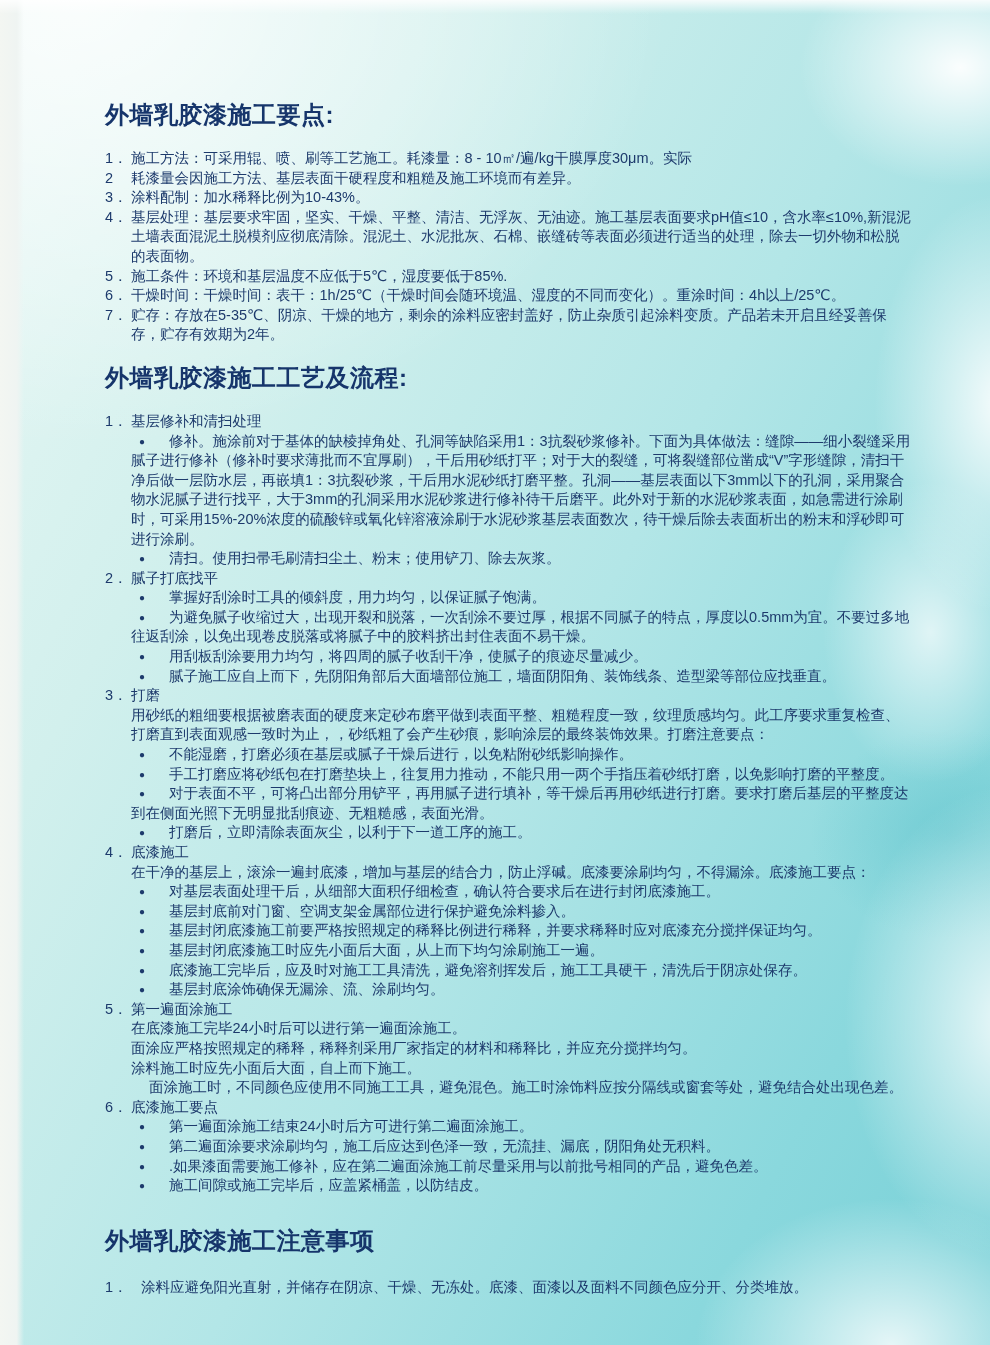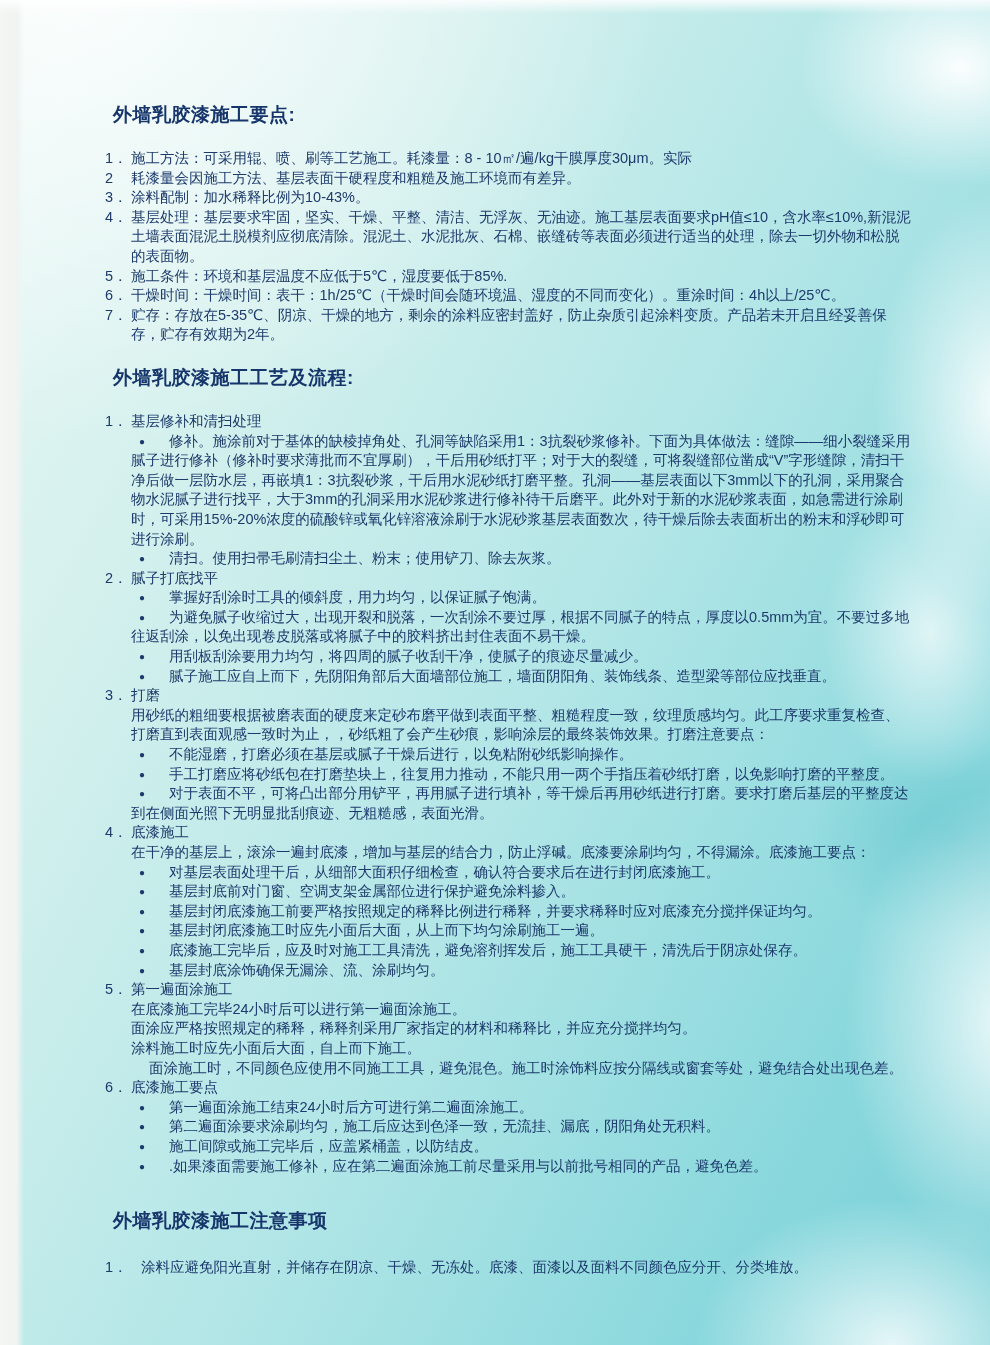--- a/index.html
+++ b/index.html
@@ -22,22 +22,22 @@
   }
   .top-strip{
     position:absolute;left:0;top:0;width:990px;height:14px;
     background:linear-gradient(to bottom,rgba(255,255,255,.85),rgba(255,255,255,0));
   }
   .content{
     position:absolute;left:105px;top:104px;width:806px;
     color:#1d3a6c;font-size:14.5px;line-height:19.6px;
   }
   h2{
-    font-size:19px;line-height:22px;color:#16356b;
-    margin:22px 0 23px 8px;font-weight:bold;letter-spacing:.5px;
+    font-size:24px;line-height:22px;color:#16356b;
+    margin:22px 0 23px 0;font-weight:bold;letter-spacing:.5px;
   }
   .section:first-child h2{margin-top:0;}
   .sec-notes h2{margin-top:34px;margin-bottom:26px;}
   .row{display:flex;align-items:flex-start;}
   .row .num{flex:0 0 26px;}
   .sec-notes .row .num{flex:0 0 36px;}
   .row .txt{flex:1;}
   .step-head .step-title{flex:1;}
   .step-lines{padding-left:26px;}
   .bline .dot{
@@ -117,20 +117,21 @@
         <div class="step">
           <div class="row step-head">
             <span class="num">3．</span>
             <span class="step-title">打磨</span>
           </div>
           <div class="step-lines">
             <div class="para">用砂纸的粗细要根据被磨表面的硬度来定砂布磨平做到表面平整、粗糙程度一致，纹理质感均匀。此工序要求重复检查、打磨直到表面观感一致时为止，，砂纸粗了会产生砂痕，影响涂层的最终装饰效果。打磨注意要点：</div>
             <div class="bline"><span class="dot">●</span><span class="btxt">不能湿磨，打磨必须在基层或腻子干燥后进行，以免粘附砂纸影响操作。</span></div>
             <div class="bline"><span class="dot">●</span><span class="btxt">手工打磨应将砂纸包在打磨垫块上，往复用力推动，不能只用一两个手指压着砂纸打磨，以免影响打磨的平整度。</span></div>
             <div class="bline"><span class="dot">●</span><span class="btxt">对于表面不平，可将凸出部分用铲平，再用腻子进行填补，等干燥后再用砂纸进行打磨。要求打磨后基层的平整度达到在侧面光照下无明显批刮痕迹、无粗糙感，表面光滑。</span></div>
+            <div class="bline"><span class="dot">●</span><span class="btxt">打磨后，立即清除表面灰尘，以利于下一道工序的施工。</span></div>
           </div>
         </div>
         <div class="step">
           <div class="row step-head">
             <span class="num">4．</span>
             <span class="step-title">底漆施工</span>
           </div>
           <div class="step-lines">
             <div class="para">在干净的基层上，滚涂一遍封底漆，增加与基层的结合力，防止浮碱。底漆要涂刷均匀，不得漏涂。底漆施工要点：</div>
             <div class="bline"><span class="dot">●</span><span class="btxt">对基层表面处理干后，从细部大面积仔细检查，确认符合要求后在进行封闭底漆施工。</span></div>
@@ -154,22 +155,22 @@
           </div>
         </div>
         <div class="step">
           <div class="row step-head">
             <span class="num">6．</span>
             <span class="step-title">底漆施工要点</span>
           </div>
           <div class="step-lines">
             <div class="bline"><span class="dot">●</span><span class="btxt">第一遍面涂施工结束24小时后方可进行第二遍面涂施工。</span></div>
             <div class="bline"><span class="dot">●</span><span class="btxt">第二遍面涂要求涂刷均匀，施工后应达到色泽一致，无流挂、漏底，阴阳角处无积料。</span></div>
+            <div class="bline"><span class="dot">●</span><span class="btxt">.如果漆面需要施工修补，应在第二遍面涂施工前尽量采用与以前批号相同的产品，避免色差。</span></div>
             <div class="bline"><span class="dot">●</span><span class="btxt">施工间隙或施工完毕后，应盖紧桶盖，以防结皮。</span></div>
-            <div class="bline"><span class="dot">●</span><span class="btxt">.如果漆面需要施工修补，应在第二遍面涂施工前尽量采用与以前批号相同的产品，避免色差。</span></div>
           </div>
         </div>
       </div>
   </div>
 
   <div class="section sec-notes">
     <h2>外墙乳胶漆施工注意事项</h2>
     <div class="items">
         <div class="row">
           <span class="num">1．</span>

